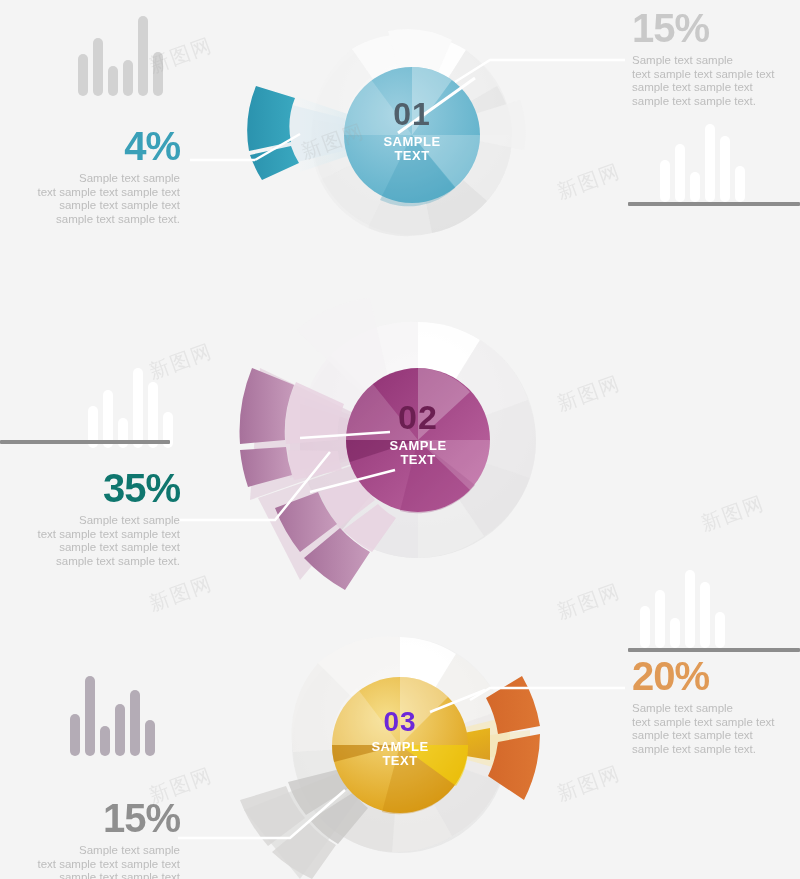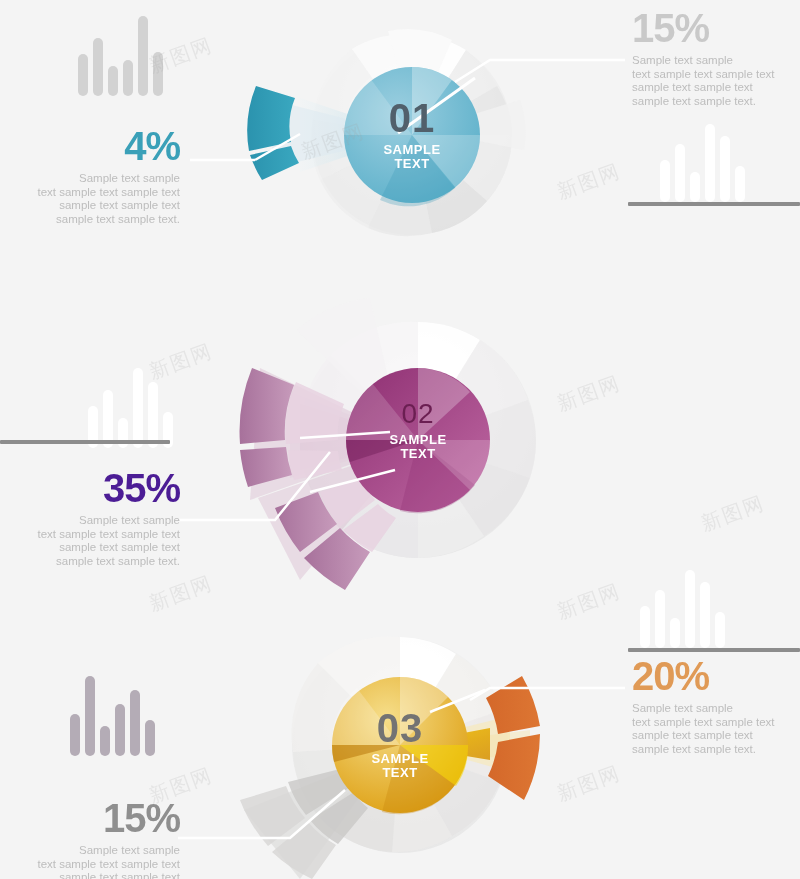--- a/index.html
+++ b/index.html
@@ -263,21 +263,21 @@
 
   <div class="callout right" style="left:632px;top:8px;width:180px;">
     <div class="pct" style="color:#c9c9c9;">15%</div>
     <p class="desc">Sample text sample
 text sample text sample text
 sample text sample text
 sample text  sample text.</p>
   </div>
 
   <div class="callout left" style="left:0px;top:468px;width:180px;">
-    <div class="pct" style="color:#4c1d95;">35%</div>
+    <div class="pct" style="color:#0f766e;">35%</div>
     <p class="desc">Sample text sample
 text sample text sample text
 sample text sample text
 sample text  sample text.</p>
   </div>
 
   <div class="callout right" style="left:632px;top:656px;width:180px;">
     <div class="pct" style="color:#e09a56;">20%</div>
     <p class="desc">Sample text sample
 text sample text sample text
@@ -287,31 +287,31 @@
 
   <div class="callout left" style="left:0px;top:798px;width:180px;">
     <div class="pct" style="color:#8f8f8f;">15%</div>
     <p class="desc">Sample text sample
 text sample text sample text
 sample text sample text
 sample text  sample text.</p>
   </div>
 
   <div style="position:absolute;left:362px;top:98px;width:100px;text-align:center;">
-    <div style="font-size:40px;font-weight:bold;color:#51606b;line-height:1;letter-spacing:1px;">01</div>
+    <div style="font-size:32px;font-weight:bold;color:#51606b;line-height:1;letter-spacing:1px;">01</div>
     <div style="font-size:13px;font-weight:bold;color:#ffffff;line-height:14px;margin-top:5px;letter-spacing:.5px;width:62px;margin-left:auto;margin-right:auto;">SAMPLE TEXT</div>
   </div>
 
   <div style="position:absolute;left:368px;top:400px;width:100px;text-align:center;">
-    <div style="font-size:28px;font-weight:normal;color:#6b1f52;line-height:1;letter-spacing:1px;">02</div>
+    <div style="font-size:34px;font-weight:bold;color:#6b1f52;line-height:1;letter-spacing:1px;">02</div>
     <div style="font-size:13px;font-weight:bold;color:#ffffff;line-height:14px;margin-top:5px;letter-spacing:.5px;width:62px;margin-left:auto;margin-right:auto;">SAMPLE TEXT</div>
   </div>
 
   <div style="position:absolute;left:350px;top:708px;width:100px;text-align:center;">
-    <div style="font-size:40px;font-weight:bold;color:#737373;line-height:1;letter-spacing:1px;">03</div>
+    <div style="font-size:28px;font-weight:bold;color:#6d28d9;line-height:1;letter-spacing:1px;">03</div>
     <div style="font-size:13px;font-weight:bold;color:#ffffff;line-height:14px;margin-top:4px;letter-spacing:.5px;width:62px;margin-left:auto;margin-right:auto;">SAMPLE TEXT</div>
   </div>
 
   <div class="wm" style="left:148px;top:42px;">新图网</div>
   <div class="wm" style="left:556px;top:168px;">新图网</div>
   <div class="wm" style="left:148px;top:348px;">新图网</div>
   <div class="wm" style="left:556px;top:380px;">新图网</div>
   <div class="wm" style="left:148px;top:580px;">新图网</div>
   <div class="wm" style="left:556px;top:588px;">新图网</div>
   <div class="wm" style="left:148px;top:772px;">新图网</div>

